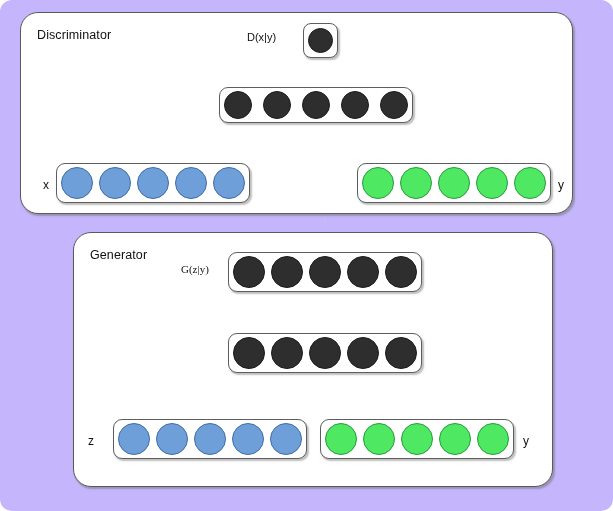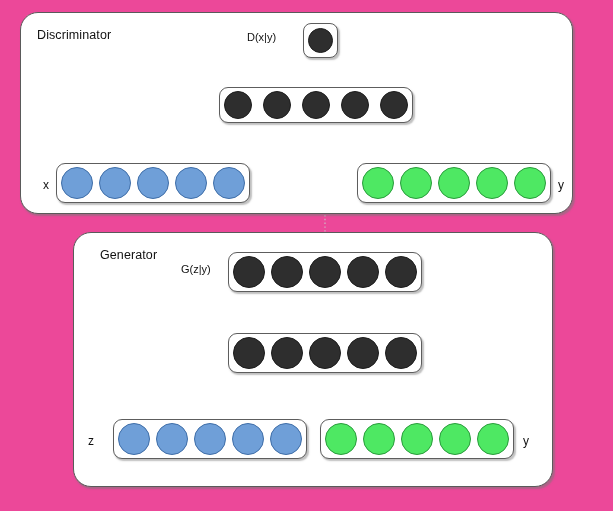--- a/index.html
+++ b/index.html
@@ -7,22 +7,23 @@
     padding: 0;
     background: #ffffff;
   }
   body {
     font-family: "Liberation Sans", sans-serif;
   }
   #canvas {
     position: relative;
     width: 613px;
     height: 511px;
-    background: #ec4899;
+    background: #c4b5fd;
     overflow: hidden;
+    border-radius: 12px;
   }
   #svg-layer {
     position: absolute;
     left: 0;
     top: 0;
     width: 613px;
     height: 511px;
   }
   .panel {
     position: absolute;
@@ -153,23 +154,23 @@
     <div class="node green" style="width:32px;height:32px;"></div>
     <div class="node green" style="width:32px;height:32px;"></div>
     <div class="node green" style="width:32px;height:32px;"></div>
     <div class="node green" style="width:32px;height:32px;"></div>
   </div>
 
   <div class="side-label" style="left:558px; top:178px;">y</div>
 
   <div class="panel" style="left:73px; top:232px; width:480px; height:255px;"></div>
 
-  <div class="panel-title" style="left:100px; top:248px;">Generator</div>
-
-  <div class="out-label" style="left:181px; top:263px;">G(z|y)</div>
+  <div class="panel-title" style="left:90px; top:248px;">Generator</div>
+
+  <div class="out-label" style="left:181px; top:263px;font-family:Liberation Serif, serif;">G(z|y)</div>
 
   <div class="group" style="left:228px; top:252px; width:194px; height:40px;">
     <div class="node dark" style="width:32px;height:32px;"></div>
     <div class="node dark" style="width:32px;height:32px;"></div>
     <div class="node dark" style="width:32px;height:32px;"></div>
     <div class="node dark" style="width:32px;height:32px;"></div>
     <div class="node dark" style="width:32px;height:32px;"></div>
   </div>
 
   <div class="group" style="left:228px; top:333px; width:194px; height:40px;">

